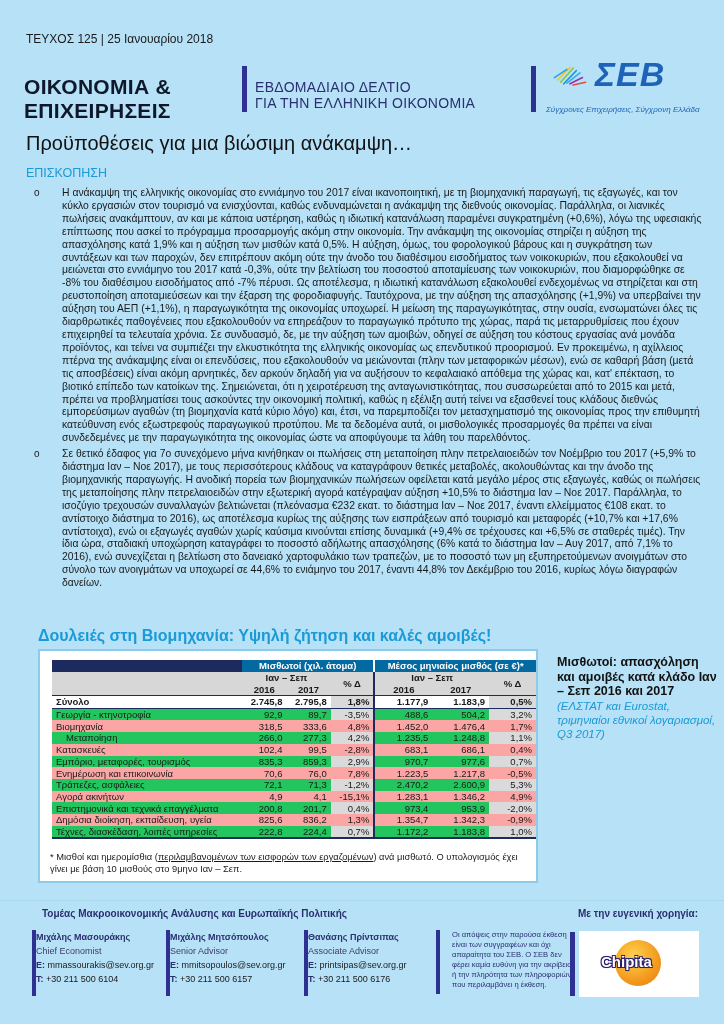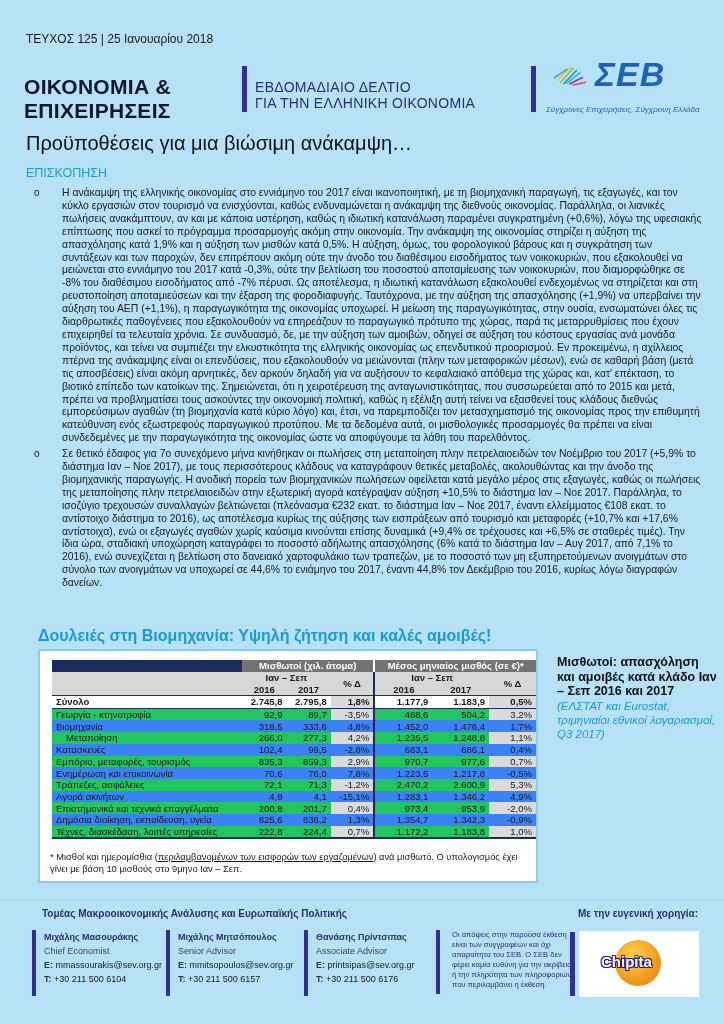--- a/index.html
+++ b/index.html
@@ -14,39 +14,39 @@
   .logo-tag { position:absolute; left:546px; top:105px; color:#1e63b7; font-size:8px; font-style:italic; }
   .headline { position:absolute; left:26px; top:132px; font-size:20px; color:#111; }
   .section-h { position:absolute; left:26px; top:166px; color:#1a9ad6; font-weight:normal; font-size:12.5px; }
   .bullets { position:absolute; left:34px; top:187px; width:668px; font-size:10.4px; line-height:12.9px; }
   .bullet { position:relative; padding-left:28px; margin-bottom:3px; text-align:left; }
   .bullet .dot { position:absolute; left:0; top:0; font-size:10px; }
   .box-title { position:absolute; left:38px; top:627px; color:#1a9ad6; font-weight:bold; font-size:16px; }
   .table-box { position:absolute; left:38px; top:649px; width:496px; height:230px; background:#fff; border:2px solid #8ccbe9; }
   table.tb { position:absolute; left:12px; top:9px; border-collapse:collapse; width:484px; font-size:9.5px; }
   table.tb td { padding:0 4px; height:11.7px; white-space:nowrap; }
-  .hdr-dark td { background:#737373; color:#fff; font-weight:bold; text-align:center; height:13px; }
+  .hdr-dark td { background:#0369a1; color:#fff; font-weight:bold; text-align:center; height:13px; }
   .hdr-grey td { background:#d7d7d7; font-weight:bold; text-align:center; }
   .num { text-align:right; }
   .sep { border-left:2px solid #1c2a5e; }
   .pct { background:#dadada; }
   tr.total td { font-weight:bold; border-top:1.5px solid #1c2a5e; border-bottom:1.5px solid #1c2a5e; }
-  tr.even td { background:#3b82f6; }
+  tr.even td { background:#fca5a5; }
   tr.odd td { background:#22c55e; }
   tr.odd td.pct { background:#dadada; }
   tr.last td { border-bottom:2px solid #1c2a5e; }
   .lab { text-align:left; }
   .indent { padding-left:14px !important; }
   .footnote { position:absolute; left:10px; top:200px; width:470px; font-size:9.3px; line-height:12px; }
   .footnote u { text-decoration:underline; }
   .side-title { position:absolute; left:557px; top:655px; width:160px; font-weight:bold; font-size:12.5px; line-height:14.5px; color:#111; }
   .side-src { position:absolute; left:557px; top:699px; width:160px; font-style:italic; font-size:11.5px; line-height:14px; color:#1a9ad6; }
   .footer-line { position:absolute; left:0; top:900px; width:724px; height:1px; background:#a8d7ee; }
   .dept { position:absolute; left:42px; top:908px; color:#2a2f6f; font-weight:bold; font-size:10px; }
-  .person { position:absolute; top:930px; font-size:9px; line-height:14px; padding-left:8px; border-left:4px solid #2e3192; height:66px; }
+  .person { position:absolute; top:930px; font-size:9px; line-height:14px; padding-left:0; border-left:4px solid #2e3192; height:66px; }
   .person .nm { color:#2a2f6f; font-weight:bold; }
   .person .rl { color:#3c3c6a; }
   .person .ln b { color:#2a2f6f; }
   .disclaimer { position:absolute; left:436px; top:930px; width:122px; font-size:7.6px; line-height:10px; color:#2a2f6f; padding-left:12px; border-left:4px solid #2e3192; height:64px; }
   .sponsor-lbl { position:absolute; left:578px; top:908px; color:#2a2f6f; font-weight:bold; font-size:10px; }
   .sponsor-bar { position:absolute; left:570px; top:932px; width:5px; height:64px; background:#2e3192; }
   .sponsor { position:absolute; left:579px; top:931px; width:120px; height:66px; background:#fff; }
   .chip-circle { position:absolute; left:36px; top:9px; width:46px; height:46px; border-radius:50%; background:radial-gradient(circle at 40% 35%, #ffd34d, #f39a1e 60%, #e2770f); }
   .chip-text { position:absolute; left:22px; top:22px; font-weight:bold; font-size:15px; color:#fff; text-shadow:0 0 2px #2a1f6e, 1px 1px 0 #2a1f6e, -1px -1px 0 #2a1f6e, 1px -1px 0 #2a1f6e, -1px 1px 0 #2a1f6e;text-align:center; }
 </style>

